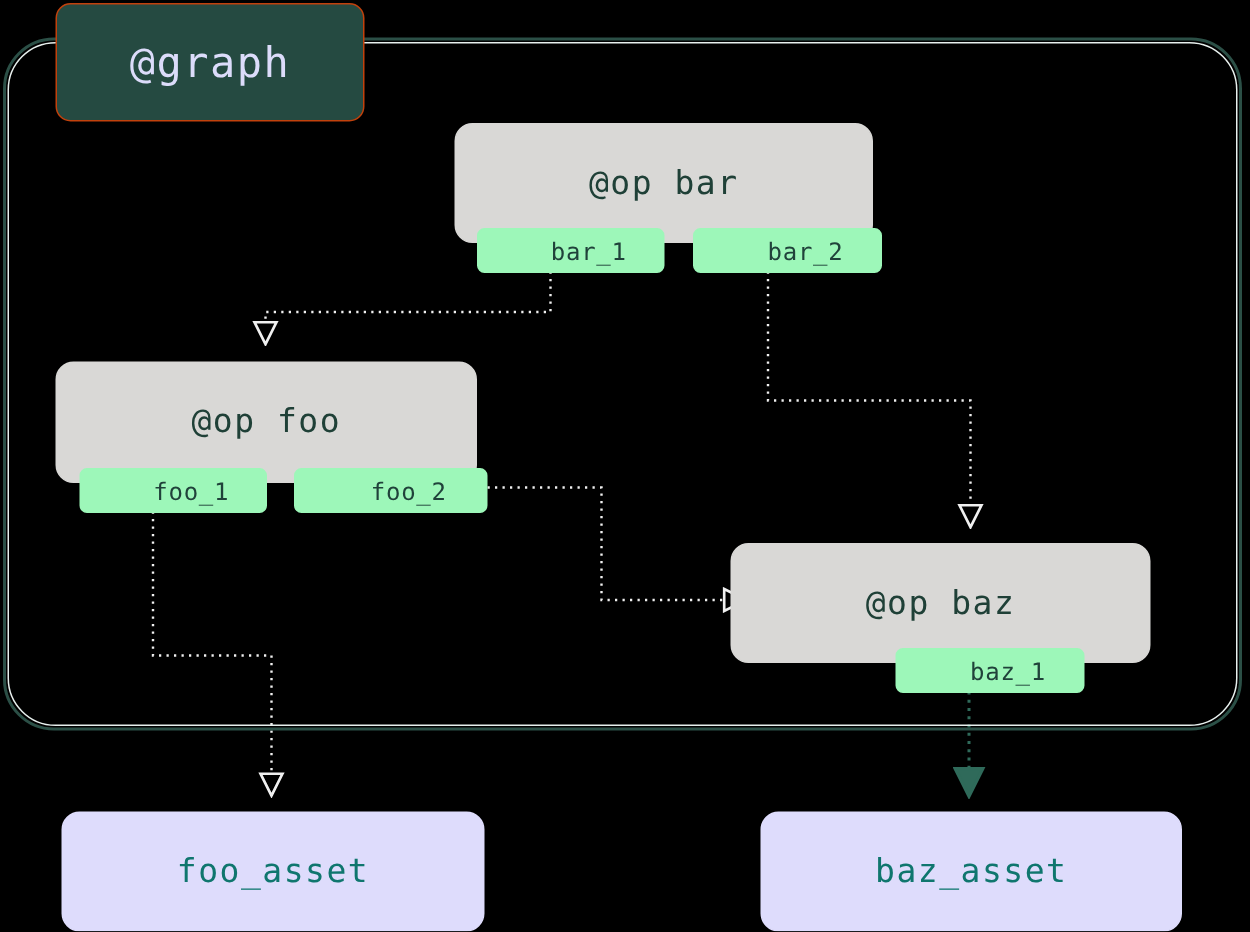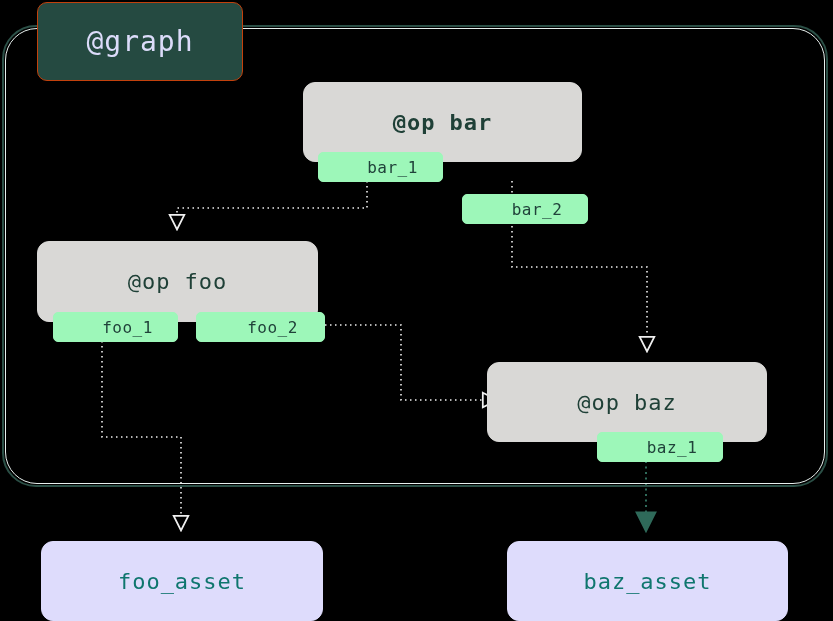--- a/index.html
+++ b/index.html
@@ -22,26 +22,26 @@
       color:#1f4037;font-size:22px;letter-spacing:1px;z-index:4;}
 
   .port{position:absolute;height:28px;background:#9df7b9;border:1px solid #9df7b9;
       border-radius:5px;display:flex;align-items:center;justify-content:center;
       color:#20423a;font-size:16px;letter-spacing:.5px;z-index:5;padding-left:24px;}
 
   .asset-box{position:absolute;height:78px;background:#dedcfc;border:1px solid #dedcfc;
       border-radius:12px;display:flex;align-items:center;justify-content:center;
       color:#0f766e;font-size:22px;letter-spacing:1px;z-index:4;}
 
-  #op-bar{left:303px;top:82px;width:277px;height:78px;font-weight:bold;}
+  #op-bar{left:303px;top:82px;width:277px;height:78px;}
   #op-foo{left:37px;top:241px;width:279px;height:79px;}
   #op-baz{left:487px;top:362px;width:278px;height:78px;}
 
   #port-bar-1{left:318px;top:152px;width:99px;}
-  #port-bar-2{left:462px;top:152px;width:100px;margin-top:42px;}
+  #port-bar-2{left:462px;top:152px;width:100px;}
   #port-foo-1{left:53px;top:312px;width:99px;}
   #port-foo-2{left:196px;top:312px;width:103px;}
   #port-baz-1{left:597px;top:432px;width:100px;}
 
   #asset-foo{left:41px;top:541px;width:280px;}
   #asset-baz{left:507px;top:541px;width:279px;}
 </style>
 </head>
 <body>
 

